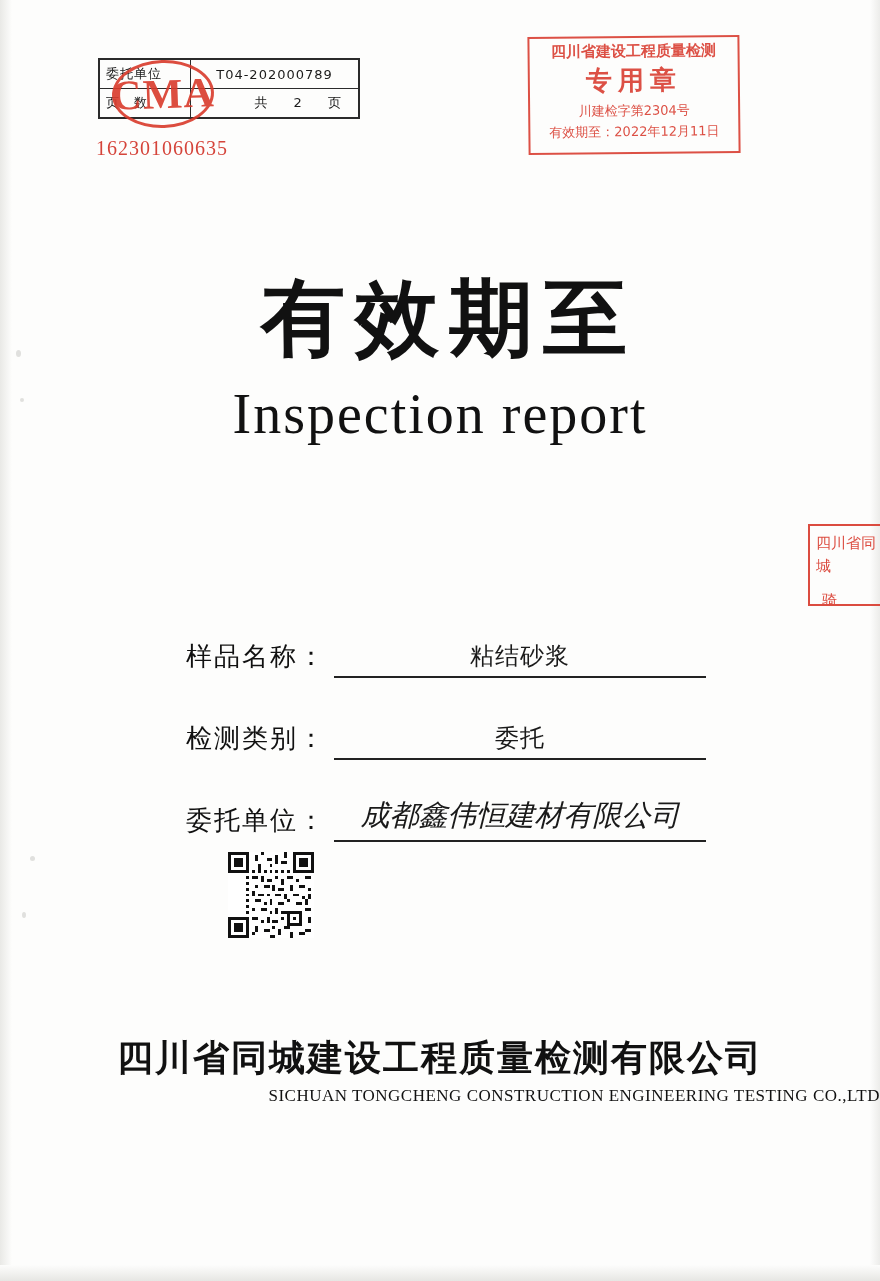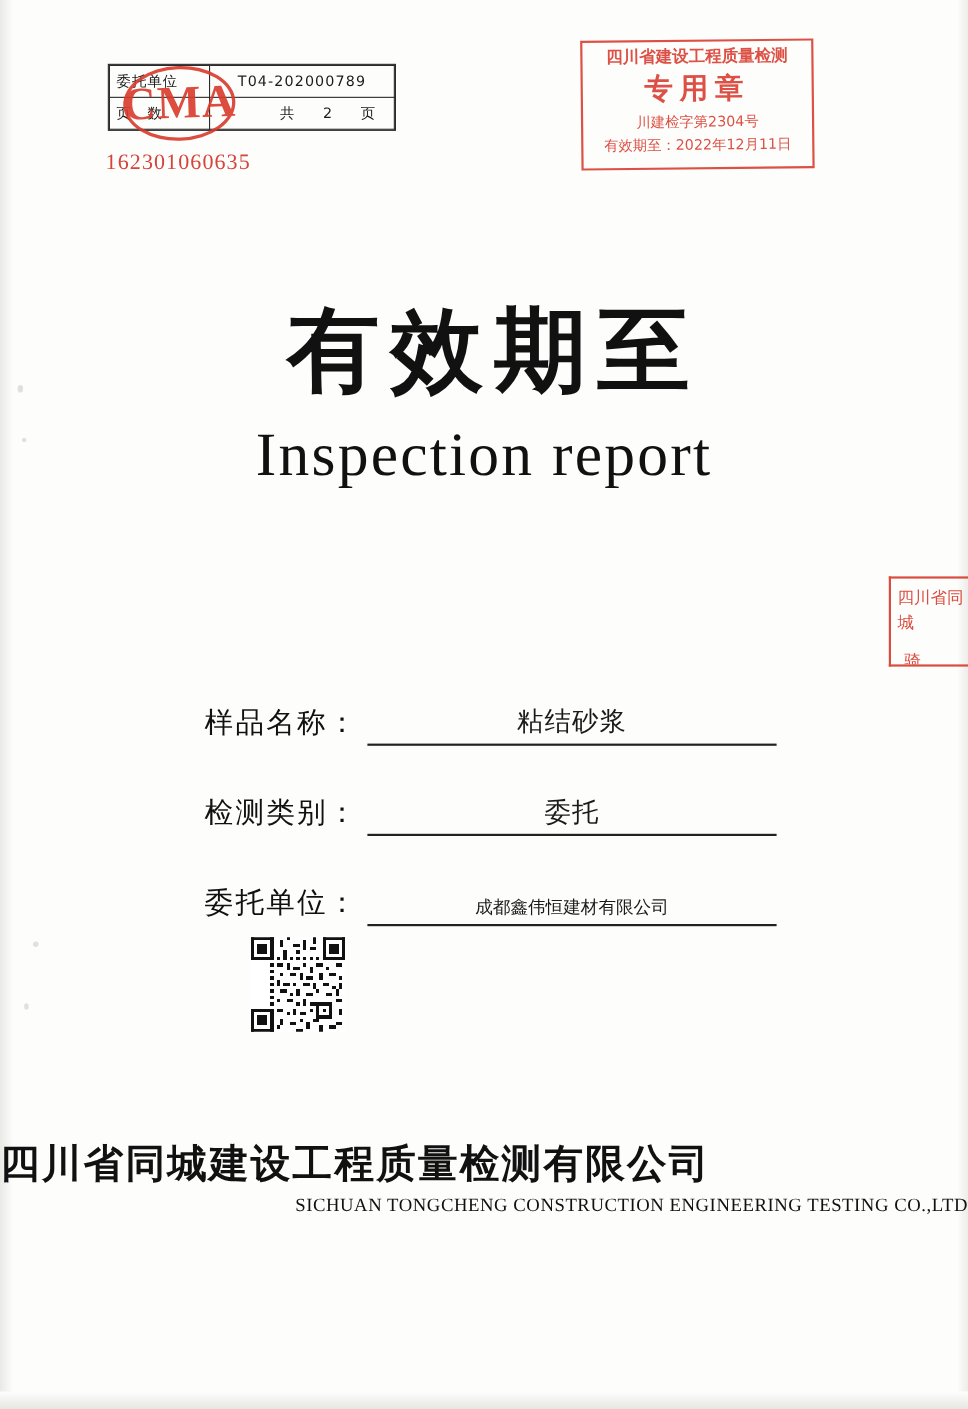--- a/index.html
+++ b/index.html
@@ -203,36 +203,37 @@
   .field-value {
     flex: 1;
     border-bottom: 2px solid #222;
     text-align: center;
     font-family: "DejaVu Sans", sans-serif;
     font-size: 24px;
     letter-spacing: 1px;
     padding-bottom: 4px;
     margin-left: 8px;
   }
-  .field-value.tight { letter-spacing: 0px; font-size: 16px; }
+  .field-value.tight { letter-spacing: 0px; font-size: 29px; font-style: italic; }
 
   
   .qr {
     position: absolute;
     left: 228px;
     top: 852px;
     width: 86px;
     height: 86px;
   }
 
   
   .footer-cn {
     position: absolute;
     top: 1034px;
     left: 0; right: 0;
+    text-align: center;
     font-family: "DejaVu Sans", sans-serif;
     font-weight: bold;
     font-size: 36px;
     letter-spacing: 2px;
     color: #111;
   }
   .footer-en {
     position: absolute;
     top: 1086px;
     left: 0; right: 0;

